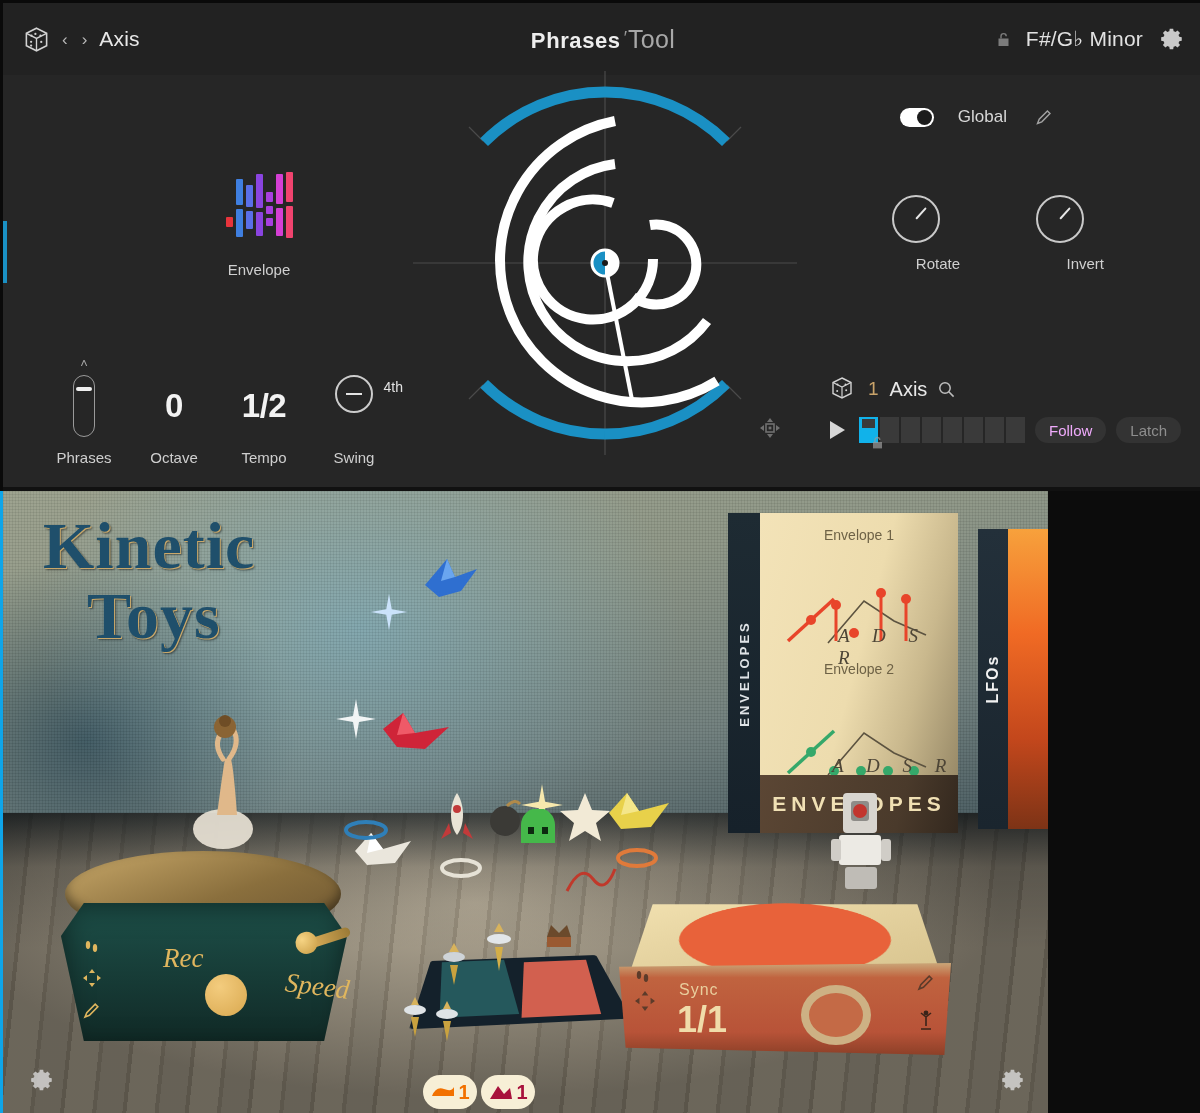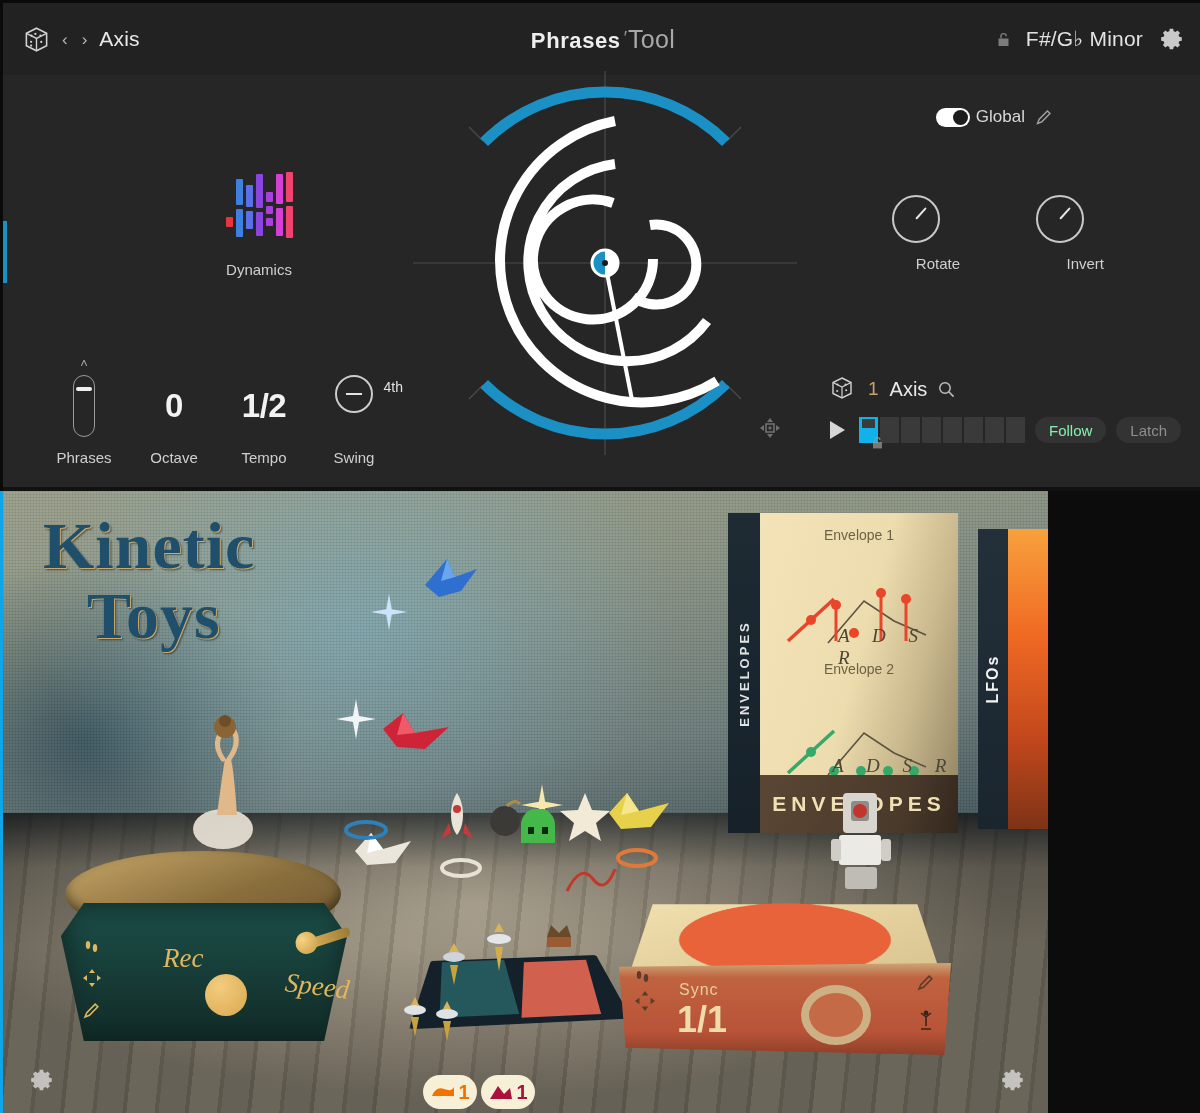--- a/index.html
+++ b/index.html
@@ -54,21 +54,21 @@
     position: absolute; right: 18px; top: 0; height: 72px;
     display: flex; align-items: center; gap: 16px;
   }
   .key-label { color: #e2e2e2; font-size: 21px; letter-spacing: .2px; }
   .lock-ic { width: 13px; height: 15px; position: relative; opacity:.75;}
   .gear-ic { width: 26px; height: 26px; }
 
   
   .global-row {
     position: absolute; right: 148px; top: 104px;
-    display: flex; align-items: center; gap: 6px;
+    display: flex; align-items: center; gap: 24px;
   }
   .switch {
     width: 34px; height: 19px; border-radius: 10px; background: #ffffff;
     position: relative; cursor: pointer;
   }
   .switch .knob {
     position: absolute; right: 2px; top: 2px; width: 15px; height: 15px;
     border-radius: 50%; background: #1c1c1c;
   }
   .global-label { color: #d7d7d7; font-size: 17px; }
@@ -137,21 +137,21 @@
     cursor: pointer;
   }
   .slots { display: flex; gap: 2px; margin-left: 4px; }
   .slot { width: 19px; height: 26px; background: #3a3a3a; cursor: pointer; }
   .slot.active { background: #11b2ea; position: relative; }
   .slot.active::before {
     content:""; position:absolute; left:3px; right:3px; top:2px; height: 9px; background:#3a3a3a;
   }
   .pill-btn {
     height: 26px; padding: 0 14px; border-radius: 13px; background: #333333;
-    color: #86efac; font-size: 15px; display: flex; align-items: center; cursor: pointer;
+    color: #f0abfc; font-size: 15px; display: flex; align-items: center; cursor: pointer;
   }
   .pill-btn.dim { color: #8e8e8e; }
   .lock-small { position: absolute; left: 42px; top: 62px; width: 12px; height: 13px; opacity:.7;}
 
   
   .photo {
     position: absolute; left: 0; top: 491px; width: 1048px; height: 622px;
     overflow: hidden;
     border-left: 3px solid #0ea5e9;
     background: #13202a;
@@ -388,21 +388,21 @@
           </span>
         <span class="rnd-col">
             <span class="rnd-seg" style="height:30px;background:#d43fd4"></span>
             <span class="rnd-seg" style="height:28px;background:#d43fd4"></span>
           </span>
         <span class="rnd-col">
             <span class="rnd-seg" style="height:30px;background:#f0436e"></span>
             <span class="rnd-seg" style="height:32px;background:#f0436e"></span>
           </span>
       </span>
-      <span class="rnd-cap">Dynamics</span>
+      <span class="rnd-cap">Envelope</span>
     </div>
 
     <div class="spiral-wrap">
       <svg width="396" height="396" viewBox="0 0 396 396">
 
         <line x1="198" y1="6" x2="198" y2="390" stroke="#4a4a4a" stroke-width="1.2"></line>
         <line x1="6" y1="198" x2="390" y2="198" stroke="#4a4a4a" stroke-width="1.2"></line>
         <line x1="62" y1="62" x2="76" y2="76" stroke="#4a4a4a" stroke-width="1.2"></line>
         <line x1="334" y1="62" x2="320" y2="76" stroke="#4a4a4a" stroke-width="1.2"></line>
         <line x1="62" y1="334" x2="76" y2="320" stroke="#4a4a4a" stroke-width="1.2"></line>

